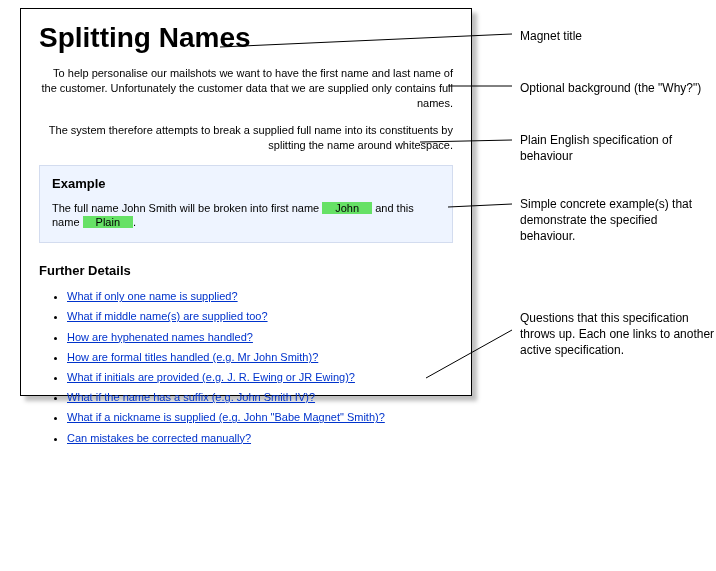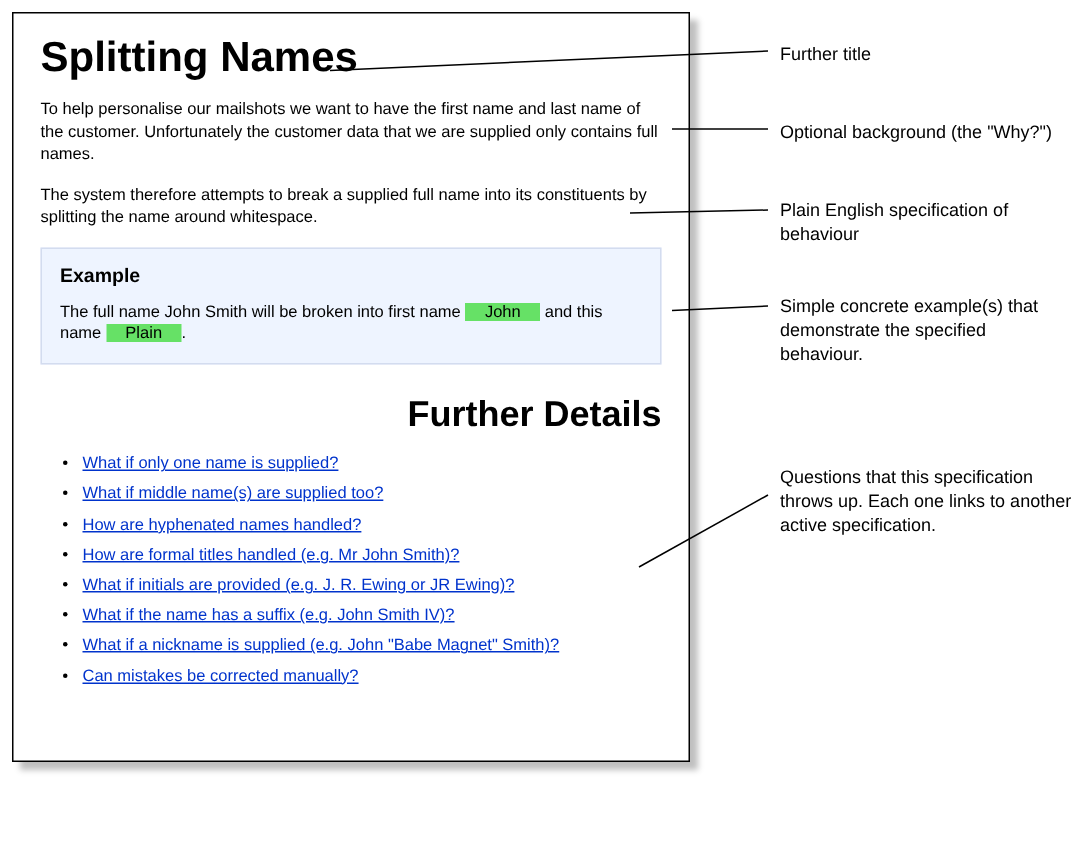--- a/index.html
+++ b/index.html
@@ -9,39 +9,40 @@
     font-family: Arial, Helvetica, sans-serif;
     font-size: 12px;
     background: #fff;
     color: #000;
     width: 716px;
     height: 571px;
     position: relative;
   }
   .doc {
     position: absolute;
-    left: 8px;
+    left: 20px;
     top: 8px;
     width: 452px;
-    height: 500px;
+    height: 388px;
     border: 1px solid #000;
     background: #fff;
     padding: 14px 18px 14px 18px;
     box-shadow: 5px 5px 4px rgba(0,0,0,0.25);
   }
   .title {
     font-size: 28px;
     font-weight: bold;
     margin: 0 0 14px 0;
     line-height: 1.05;
   }
   .para {
     font-size: 11px;
     line-height: 1.35;
     margin: 0 0 12px 0;
+    text-align: right;
   }
   .example-box {
     background: #eef4ff;
     border: 1px solid #d3dcef;
     padding: 10px 12px 12px 12px;
     margin: 6px 0 20px 0;
   }
   .example-heading {
     font-weight: bold;
     font-size: 13px;
@@ -49,24 +50,23 @@
   }
   .example-text {
     font-size: 11px;
     line-height: 1.35;
   }
   .hl {
     background: #66e166;
     padding: 0 13px;
   }
   .subheader {
-    font-size: 24px;
+    font-size: 13px;
     font-weight: bold;
     margin: 0 0 12px 0;
-    text-align: right;
   }
   ul.links {
     list-style: disc;
     padding-left: 28px;
     margin: 0;
   }
   ul.links li {
     font-size: 11px;
     margin: 0 0 7px 0;
     line-height: 1.2;
@@ -113,21 +113,21 @@
     <li><a href="#">What if middle name(s) are supplied too?</a></li>
     <li><a href="#">How are hyphenated names handled?</a></li>
     <li><a href="#">How are formal titles handled (e.g. Mr John Smith)?</a></li>
     <li><a href="#">What if initials are provided (e.g. J. R. Ewing or JR Ewing)?</a></li>
     <li><a href="#">What if the name has a suffix (e.g. John Smith IV)?</a></li>
     <li><a href="#">What if a nickname is supplied (e.g. John "Babe Magnet" Smith)?</a></li>
     <li><a href="#">Can mistakes be corrected manually?</a></li>
   </ul>
 </div>
 
-<div class="annot" style="left:520px; top:28px;">Further title</div>
+<div class="annot" style="left:520px; top:28px;">Magnet title</div>
 <div class="annot" style="left:520px; top:80px;">Optional background (the "Why?")</div>
 <div class="annot" style="left:520px; top:132px;">Plain English specification of behaviour</div>
 <div class="annot" style="left:520px; top:196px;">Simple concrete example(s) that demonstrate the specified behaviour.</div>
 <div class="annot" style="left:520px; top:310px;">Questions that this specification throws up. Each one links to another active specification.</div>
 
 <svg class="leaders">
   <line x1="220" y1="47" x2="512" y2="34" stroke="#000" stroke-width="1"></line>
   <line x1="448" y1="86" x2="512" y2="86" stroke="#000" stroke-width="1"></line>
   <line x1="420" y1="142" x2="512" y2="140" stroke="#000" stroke-width="1"></line>
   <line x1="448" y1="207" x2="512" y2="204" stroke="#000" stroke-width="1"></line>

